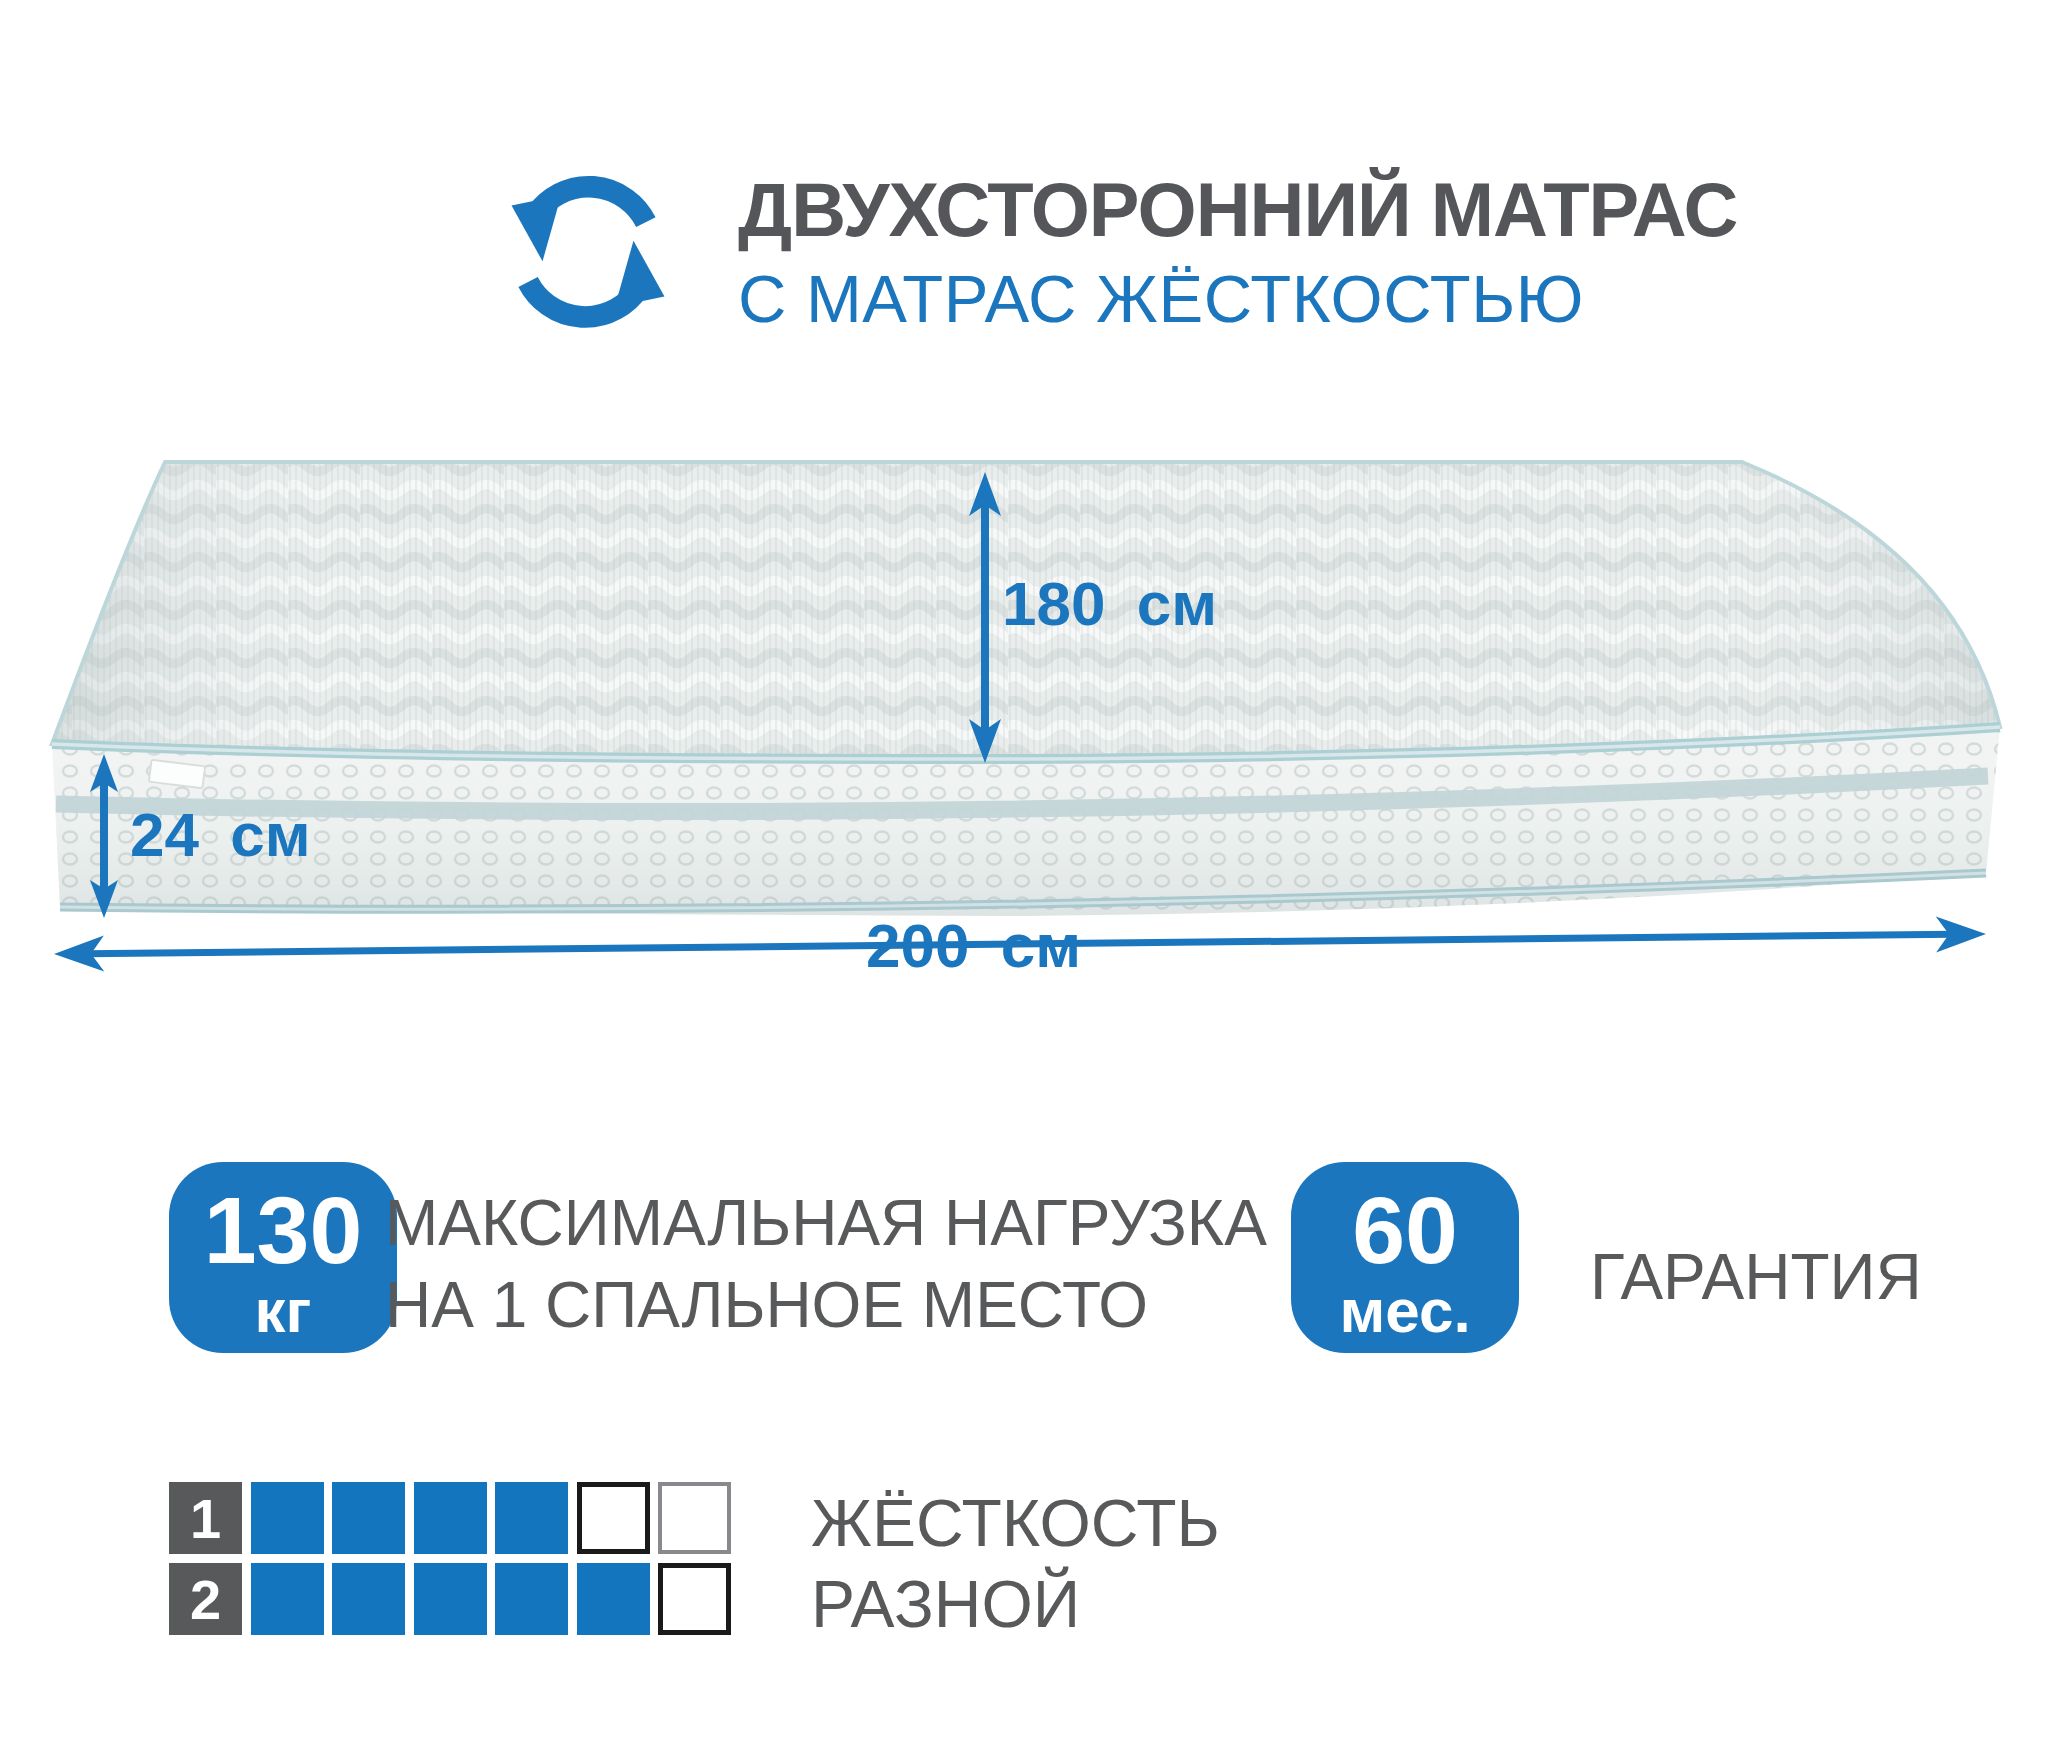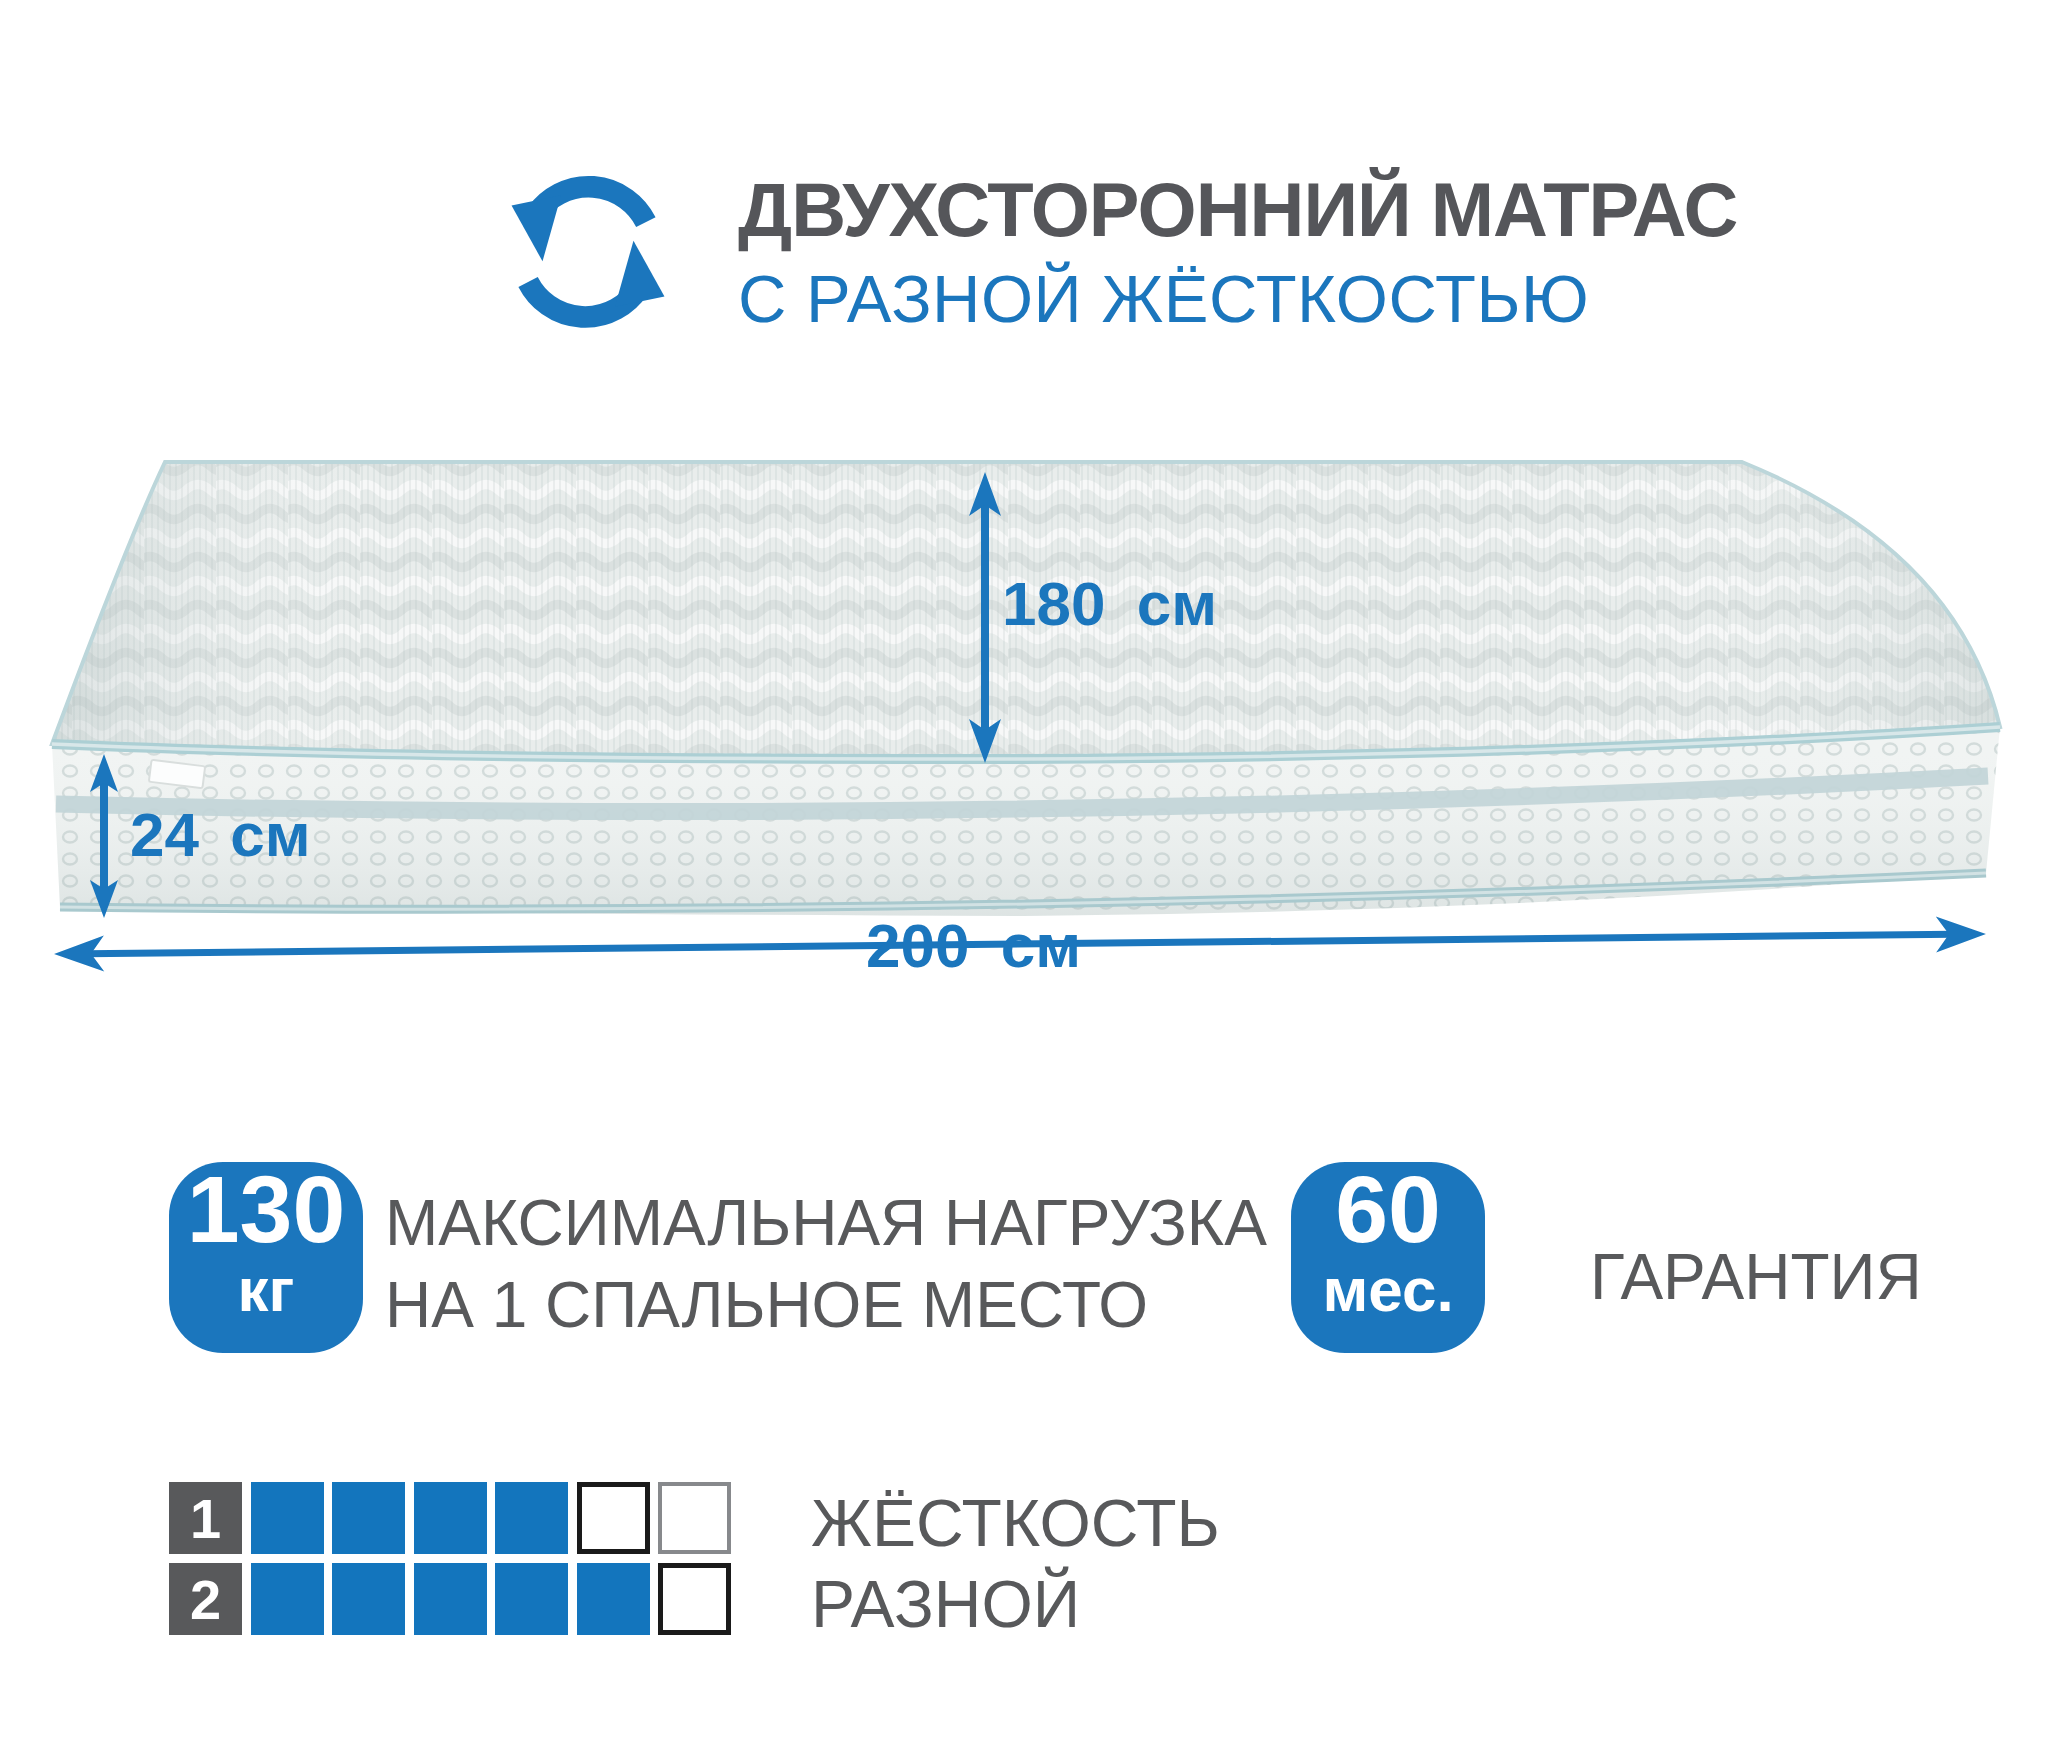--- a/index.html
+++ b/index.html
@@ -22,23 +22,23 @@
   .dim-label{font-size:62px;font-weight:bold;color:var(--accent);
              line-height:96px;word-spacing:14px;white-space:nowrap;}
   .lbl-180{left:1002px;top:556px;}
   .lbl-24{left:130px;top:787px;text-align:right;}
   .lbl-200{left:866px;top:898px;}
   .arr-180{left:955px;top:470px;}
   .arr-24{left:74px;top:752px;}
   .arr-200{left:52px;top:912px;transform:rotate(-0.6deg);transform-origin:50% 50%;}
 
   
-  .badge{width:194px;height:191px;border-radius:54px;background:var(--accent);
+  .badge{width:228px;height:191px;border-radius:54px;background:var(--accent);
          display:flex;flex-direction:column;align-items:center;
-         box-sizing:border-box;color:#ffffff;}
+         box-sizing:border-box;padding-top:21px;color:#ffffff;}
   .badge-load{left:169px;top:1162px;}
   .badge-warranty{left:1291px;top:1162px;}
   .badge .val{font-size:95px;font-weight:bold;line-height:95px;}
   .badge .unit{font-size:62px;font-weight:bold;line-height:62px;margin-top:2px;}
   .badge-desc{left:385px;top:1182px;font-size:64px;line-height:82px;
               color:var(--text-gray);white-space:pre-line;}
   .warranty-label{left:1590px;top:1236px;font-size:64px;line-height:82px;
                   color:var(--text-gray);}
 
   
@@ -57,21 +57,21 @@
 </head>
 <body>
 
 <svg class="abs hdr-icon" viewBox="0 0 180 180" fill="none">
   <path d="M146,62 A62,62 0 0 0 40,54" stroke="currentColor" stroke-width="21"></path>
   <polygon points="16,46 64,36 46,100" fill="currentColor"></polygon>
   <path d="M32,120 A62,62 0 0 0 139,126" stroke="currentColor" stroke-width="21"></path>
   <polygon points="164,134 116,144 134,80" fill="currentColor"></polygon>
 </svg>
 <div class="abs hdr-title">ДВУХСТОРОННИЙ МАТРАС</div>
-<div class="abs hdr-sub">С РАЗНОЙ ЖЁСТКОСТЬЮ</div>
+<div class="abs hdr-sub">С МАТРАС ЖЁСТКОСТЬЮ</div>
 
 <svg class="abs mattress" viewBox="0 0 2048 530">
   <defs>
     <pattern id="quilt" width="72" height="48" patternUnits="userSpaceOnUse">
       <rect width="72" height="48" fill="#e9edec"></rect>
       <path d="M-6,12 q12,-11 24,0 t24,0 t24,0 t24,0" fill="none" stroke="#f7f8f8" stroke-width="9"></path>
       <path d="M-6,36 q12,-11 24,0 t24,0 t24,0 t24,0" fill="none" stroke="#dbe1e0" stroke-width="9"></path>
       <g stroke="#aebcbc" stroke-width="1.4" opacity="0.28">
         <line x1="2" y1="0" x2="2" y2="48"></line>
           <line x1="8" y1="0" x2="8" y2="48"></line>

